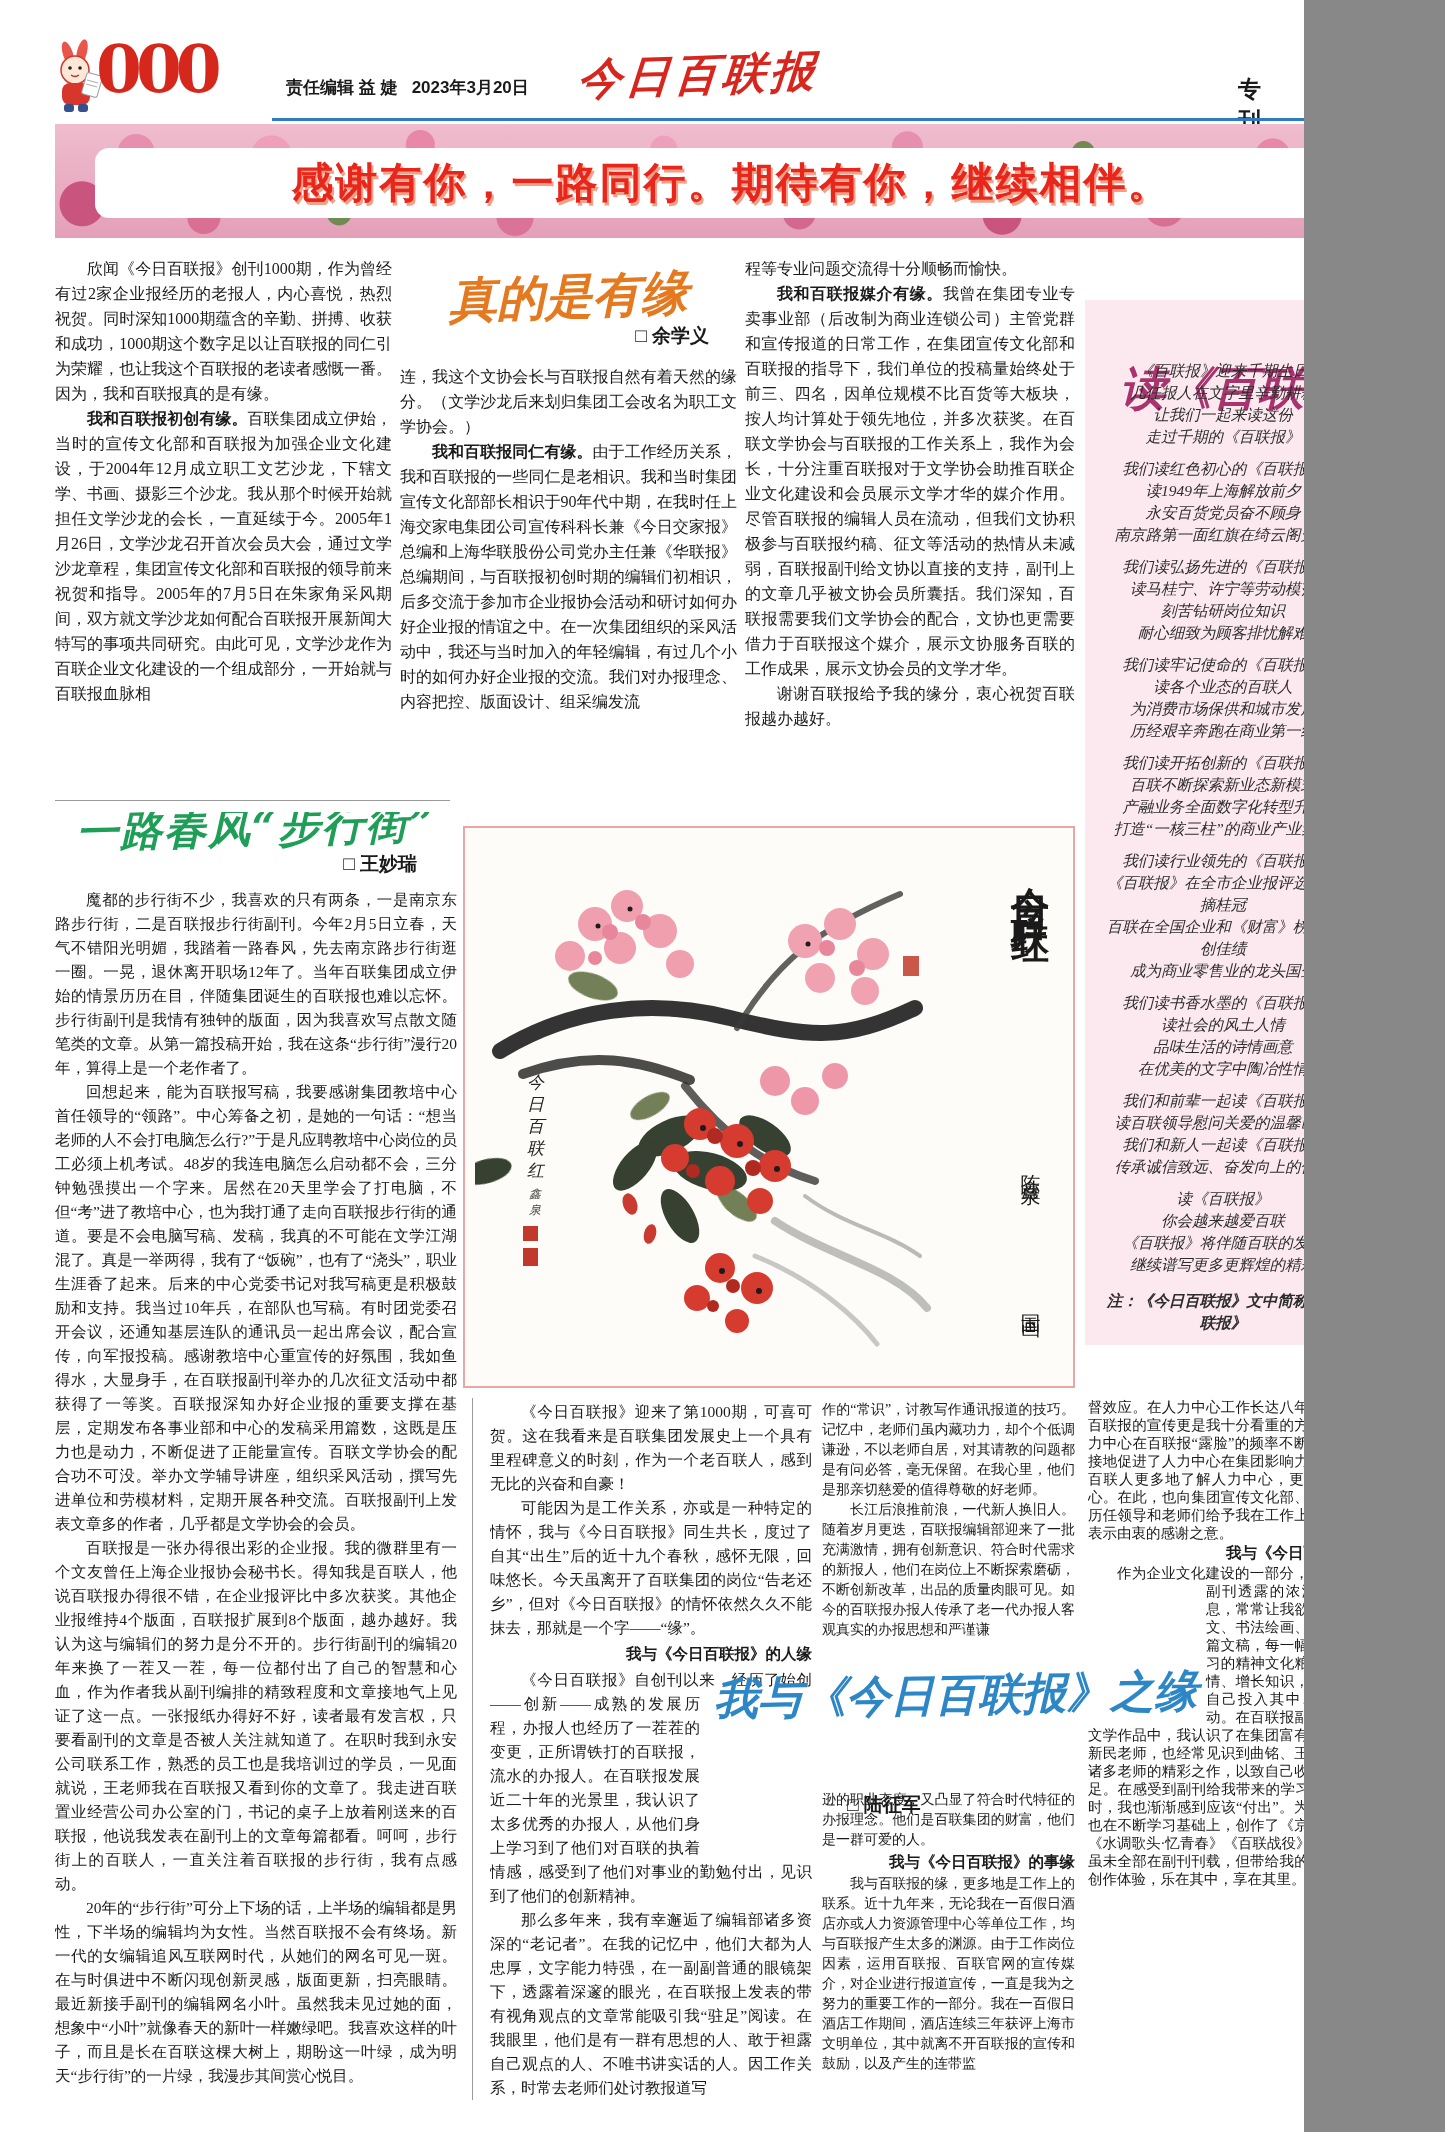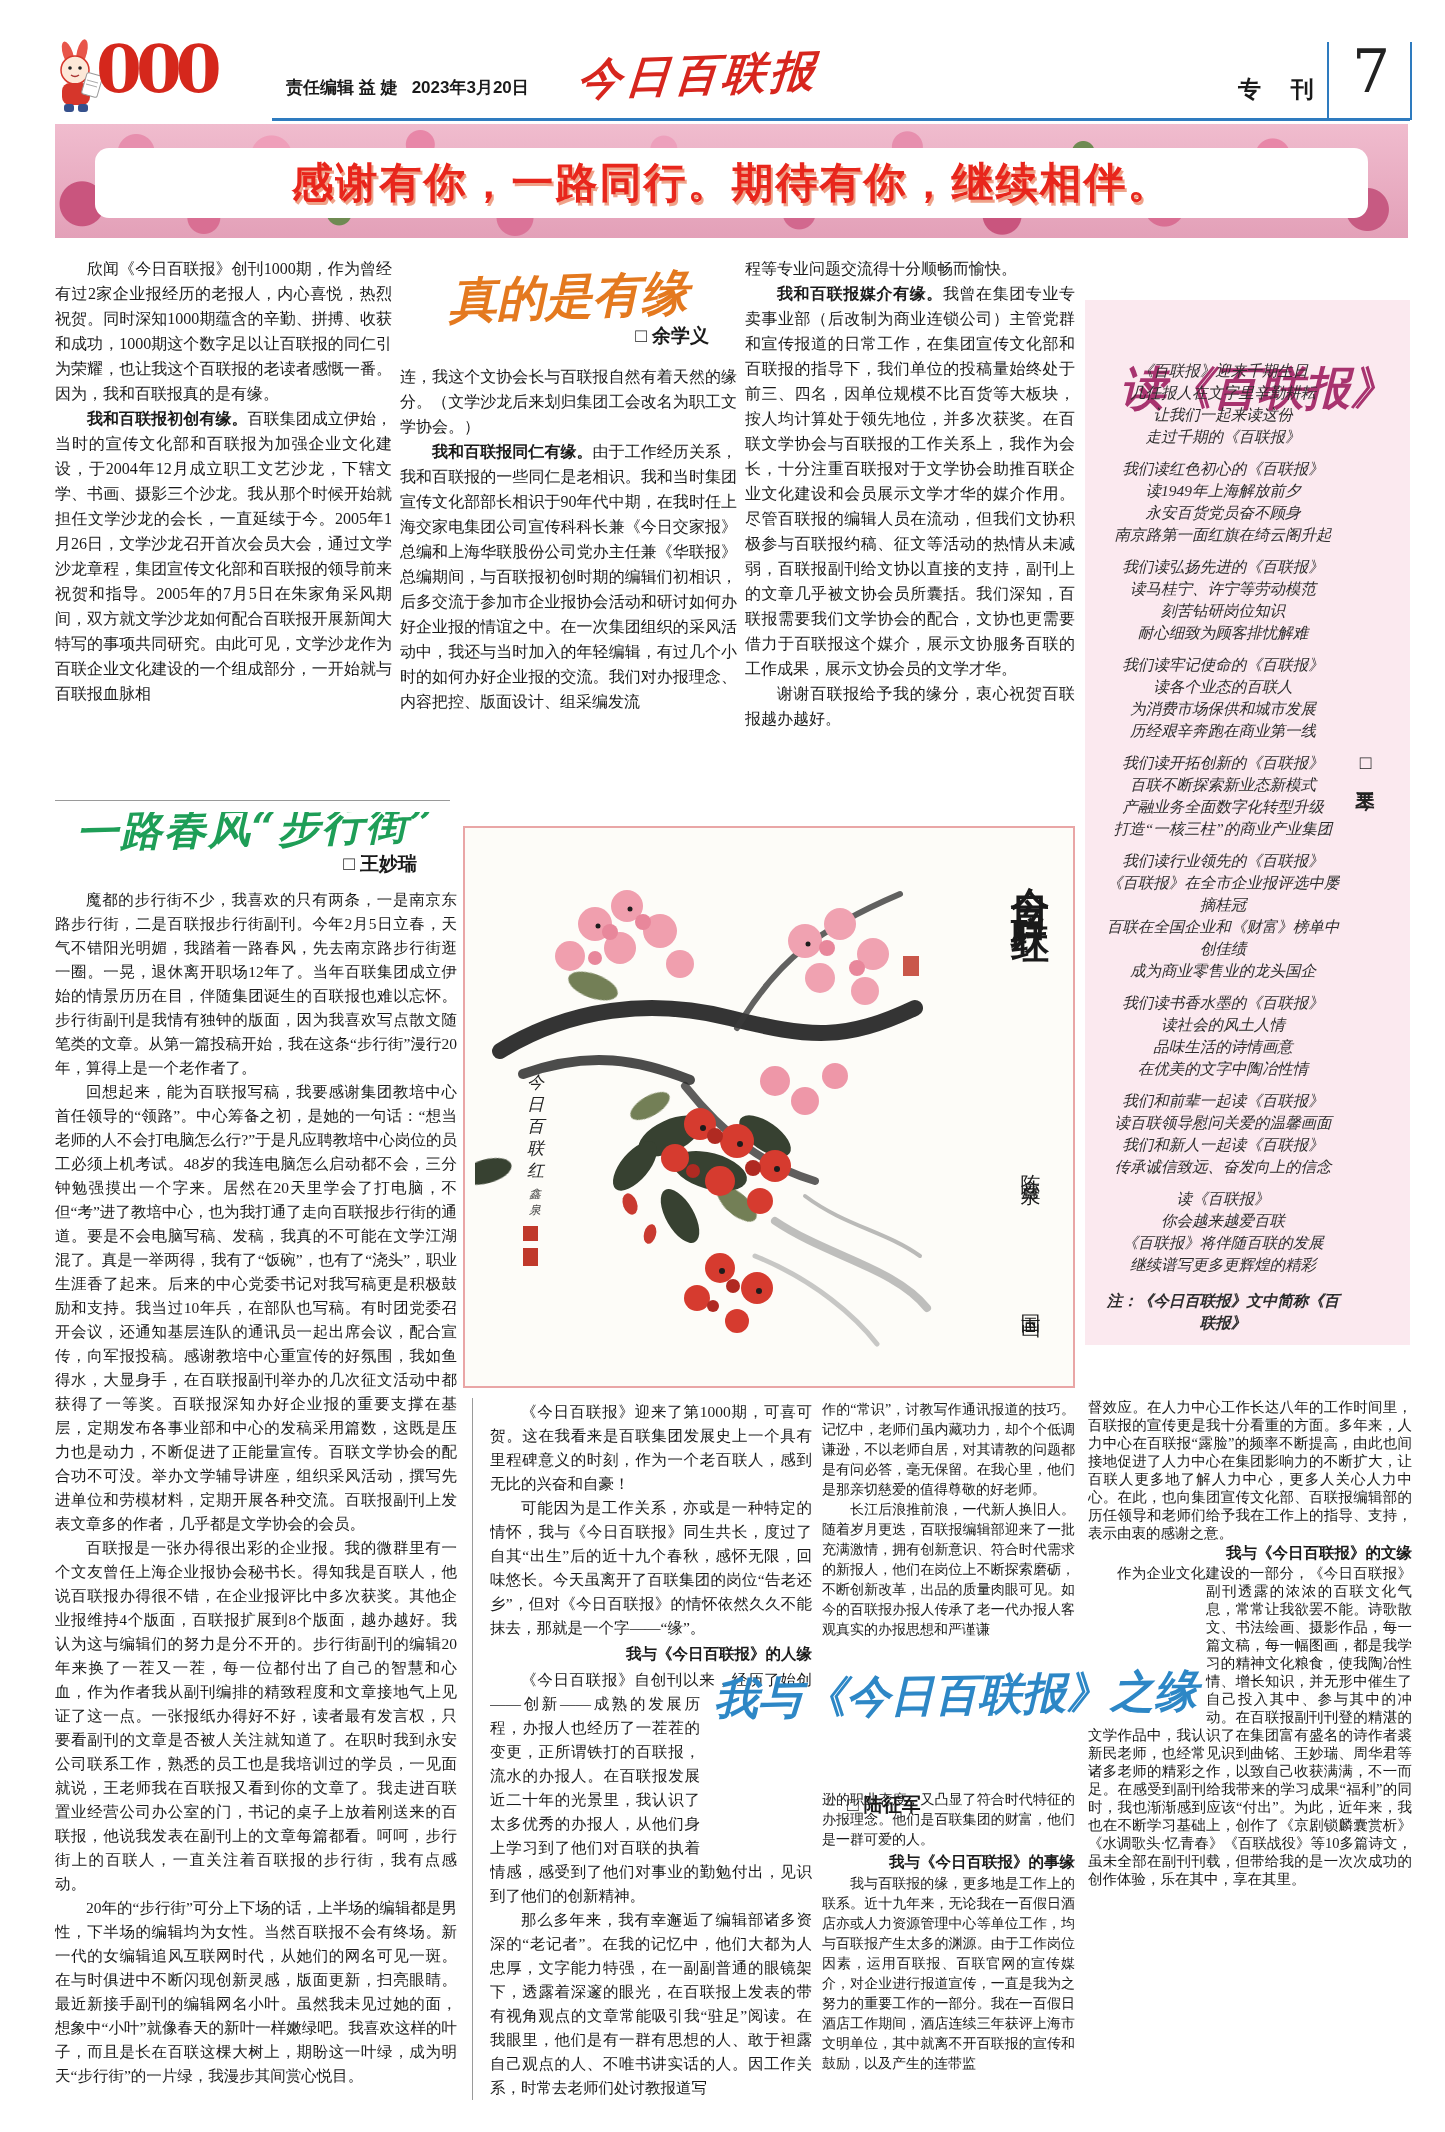--- a/index.html
+++ b/index.html
@@ -1,16 +1,16 @@
 <!DOCTYPE html>
 <html><head>
 <meta charset="utf-8">
 <style>
   html,body{margin:0;padding:0;background:#888;}
-  #page{position:relative;width:1445px;height:2132px;background:#ffffff;overflow:hidden;
+  #page{position:relative;width:1304px;height:2132px;background:#ffffff;overflow:hidden;
         font-family:"Liberation Serif","DejaVu Serif",serif;color:#1a1a1a;}
   .sans{font-family:"Liberation Sans","DejaVu Sans",sans-serif;}
   .abs{position:absolute;}
 
   
   #logo-num{left:96px;top:30px;font-size:66px;font-weight:bold;color:#d5271c;letter-spacing:-6px;
             font-family:"DejaVu Serif",serif;}
   #mascot{left:50px;top:38px;}
   #editor-line{left:286px;top:76px;font-size:17px;font-weight:bold;}
   #masthead{left:578px;top:46px;font-size:44px;font-weight:bold;font-style:italic;color:#d7261e;

